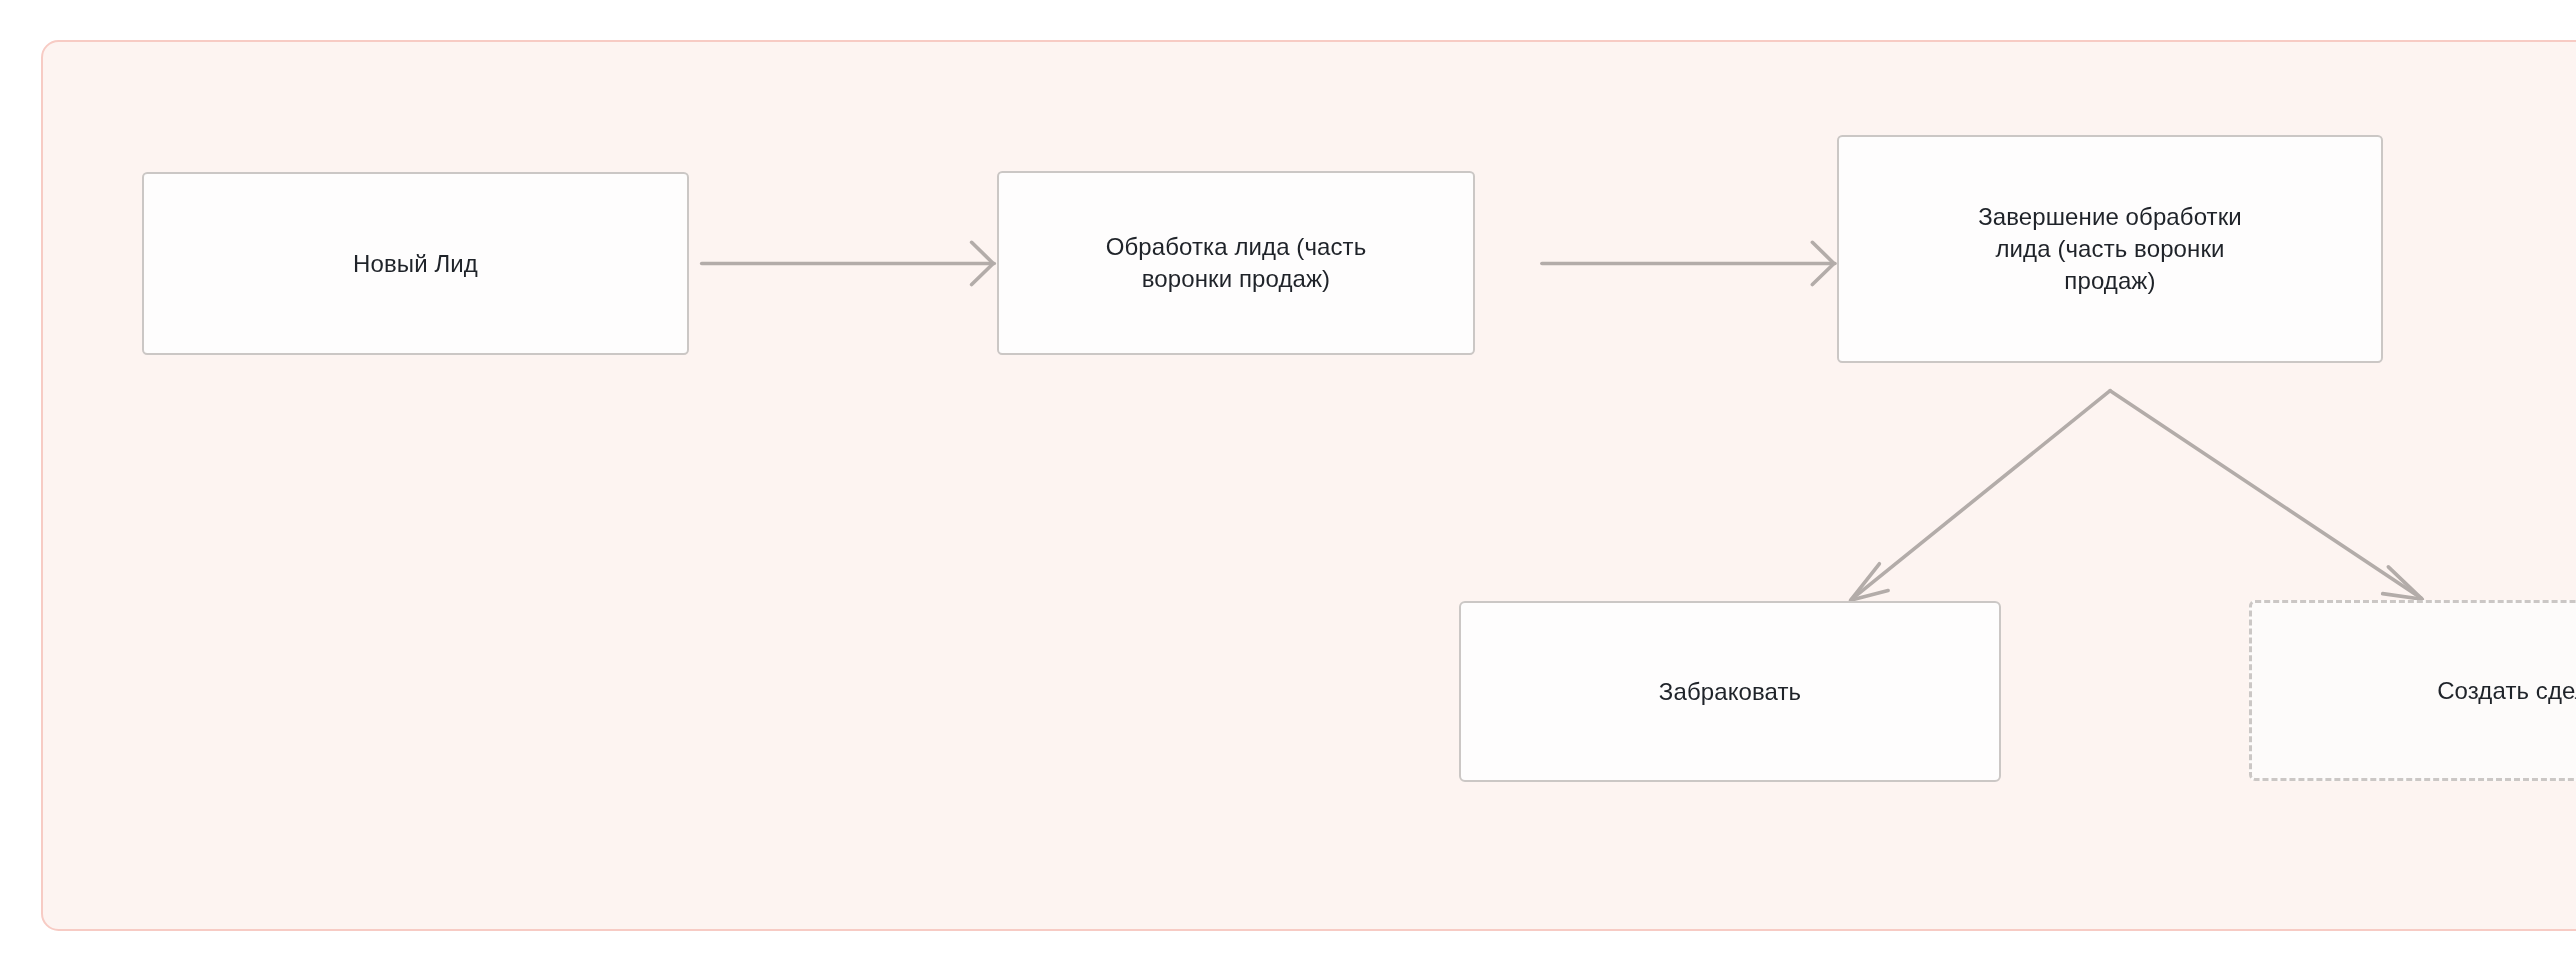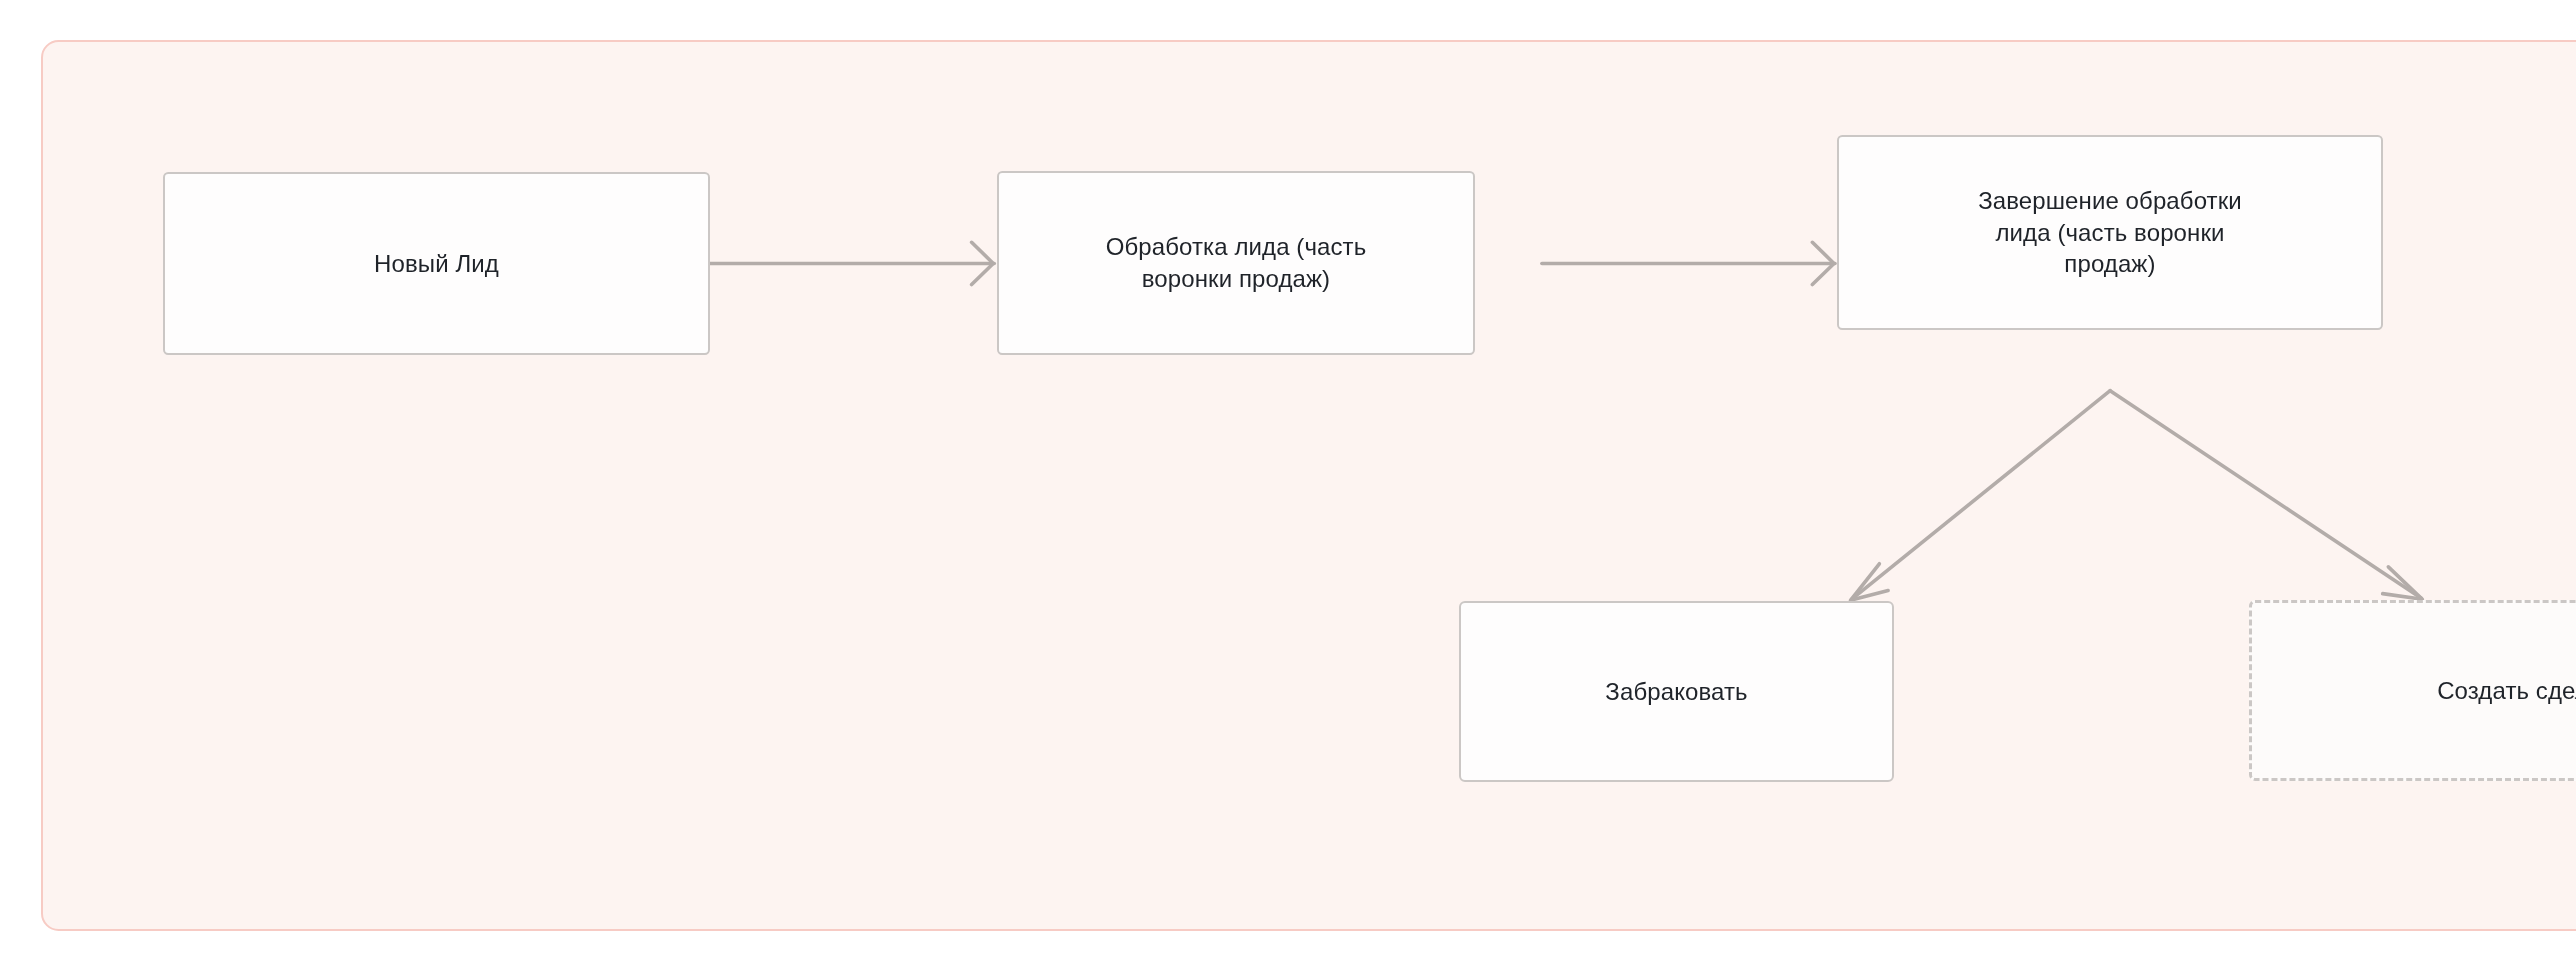--- a/index.html
+++ b/index.html
@@ -61,24 +61,24 @@
   }
   .node-label {
     color: #1f2329;
     font-size: 24px;
     line-height: 1.32;
     font-weight: 400;
     letter-spacing: 0.1px;
     white-space: pre-line;
   }
 
-  #node-new-lead      { left: 163px;  top: 172px;  width: 547px; height: 183px; }
+  #node-new-lead      { left: 142px;  top: 172px;  width: 547px; height: 183px; }
   #node-lead-process  { left: 997px; top: 171px;  width: 478px; height: 184px; }
-  #node-lead-finish   { left: 1837px; top: 135px;  width: 546px; height: 195px; align-items: center; }
-  #node-reject        { left: 1459px; top: 601px; width: 435px; height: 181px; border-radius: 6px; }
+  #node-lead-finish   { left: 1837px; top: 135px;  width: 546px; height: 228px; align-items: center; }
+  #node-reject        { left: 1459px; top: 601px; width: 542px; height: 181px; border-radius: 6px; }
   #node-create-deal   { left: 2249px; top: 600px; width: 551px; height: 181px; }
 </style>
 </head>
 <body>
 
 <div id="stage">
 
   <div id="canvas-panel"></div>
 
   <svg id="edge-layer" viewBox="0 0 6592 1888" width="3396" height="973" xmlns="http://www.w3.org/2000/svg">

